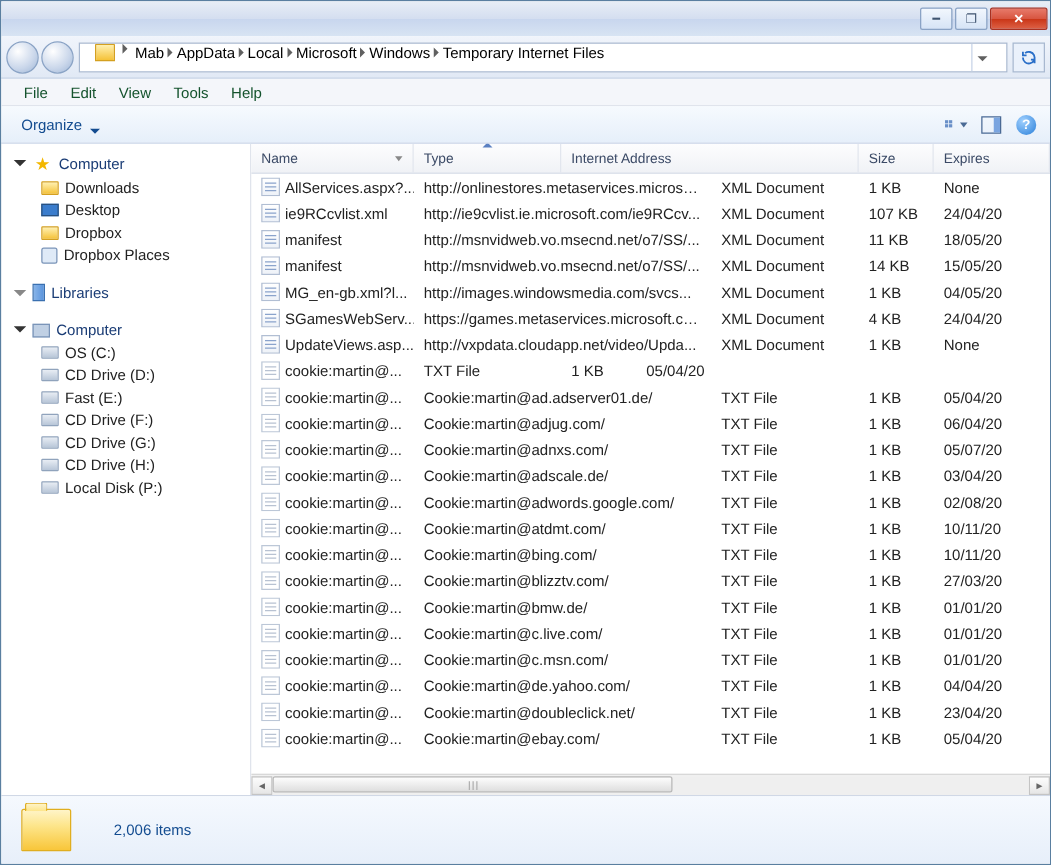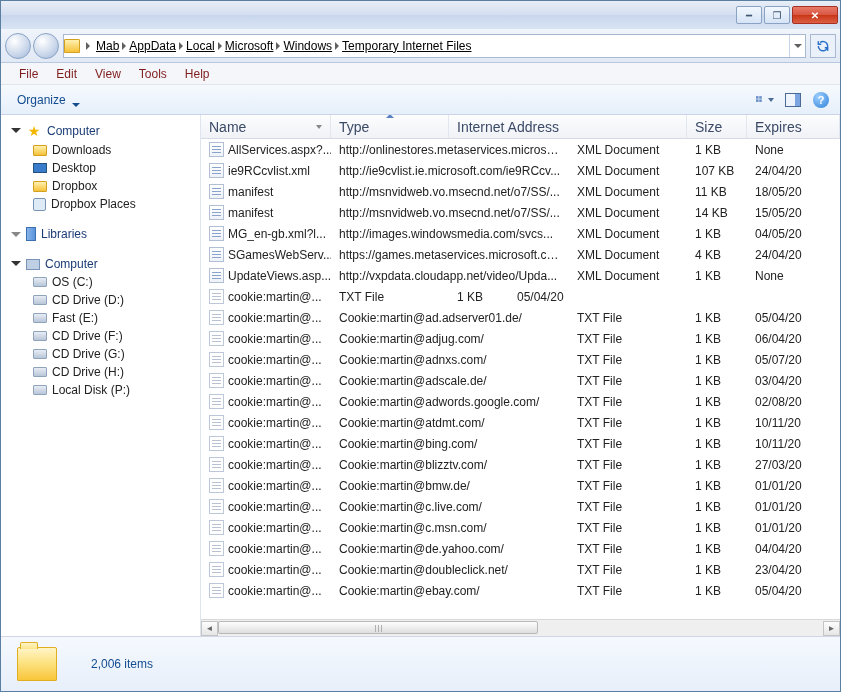--- a/index.html
+++ b/index.html
@@ -55,25 +55,24 @@
     background: radial-gradient(circle at 35% 30%, #fff, #c9d6ea 60%, #9db5d6);
     border:1px solid #8aa3c5;
     display:inline-block;
   }
   .navbtn.fwd { margin-left:-2px;}
   .addr-box {
     flex:1;
     height:24px;
     background:#fff;
     border:1px solid #a8b8d0;
-    display:flex; align-items:center;
-    padding:0 0;
+    display:flex; align-items:flex-start;
+    padding:0 12px;
     gap:3px;
     overflow:hidden;
-    text-decoration:underline;
   }
   .folder-icon-small {
     width:16px;height:14px;
     background: linear-gradient(to bottom,#fff0b0,#f5c238);
     border-radius:1px 1px 0 0;
     border:1px solid #d4a020;
     flex-shrink:0;
   }
   .crumb { color:#000; white-space:nowrap;}
   .crumb-sep {
@@ -96,21 +95,21 @@
   .refresh-btn svg{width:14px;height:14px;}
   
   .menubar {
     height:22px;
     background:#f4f6fa;
     display:flex;align-items:center;
     padding:0 10px;
     gap:2px;
     border-bottom:1px solid #e0e4ec;
   }
-  .menu-item{padding:20px 8px;color:#7f1d1d;cursor:default;}
+  .menu-item{padding:20px 8px;color:#14532d;cursor:default;}
   
   .toolbar{
     height:30px;
     background:linear-gradient(to bottom,#f6fafe,#e6effa);
     border-bottom:1px solid #c8d4e8;
     display:flex;align-items:center;
     padding:0 10px;
     justify-content:space-between;
   }
   .organize-btn{
@@ -174,21 +173,21 @@
   .ico.comp{width:14px;height:11px;background:#c0d0e4;border:1px solid #7a94b8;}
   .ico.drive{width:14px;height:10px;background:linear-gradient(to bottom,#e8edf4,#b8c6d8);border:1px solid #90a3bc;border-radius:1px;}
   .spacer{height:12px;}
   
   .filepane{flex:1;display:flex;flex-direction:column;overflow:hidden;}
   .columns{
     height:24px;
     background:linear-gradient(to bottom,#fdfdfe,#f0f2f6);
     border-bottom:1px solid #d4dae6;
     display:flex;
-    font-size:14px;
+    font-size:11px;
     color:#3b4a66;
   }
   .col{
     padding:4px 8px;
     border-right:1px solid #e2e6ee;
     display:flex;align-items:center;
     position:relative;
     cursor:default;
   }
   .col .sort-ind{position:absolute;top:-1px;left:50%;transform:translateX(-50%);width:0;height:0;border-left:4px solid transparent;border-right:4px solid transparent;border-bottom:4px solid #5a80c2;}

